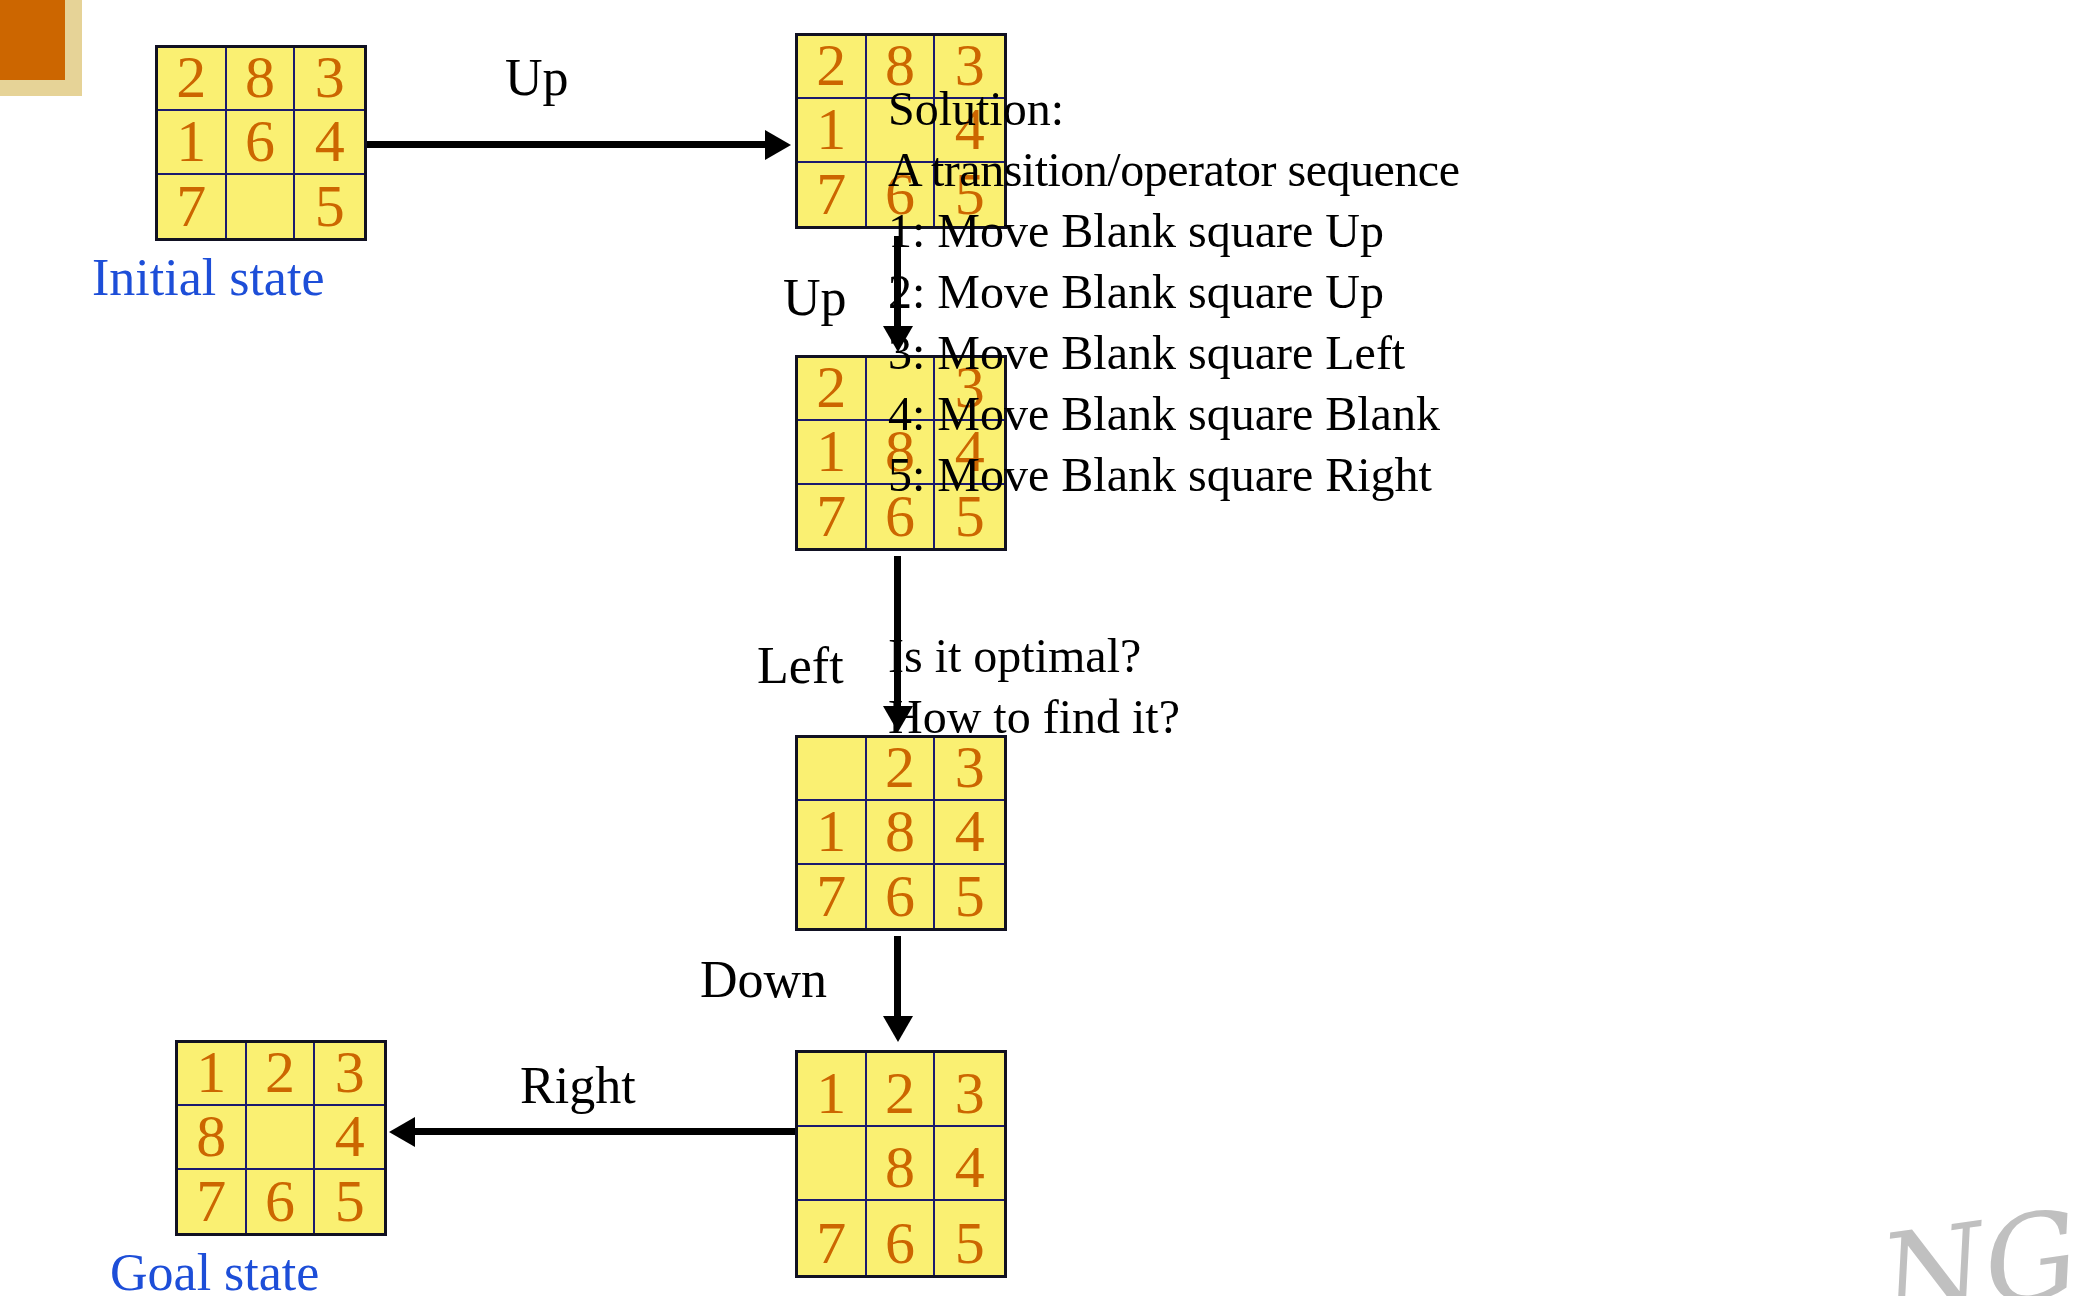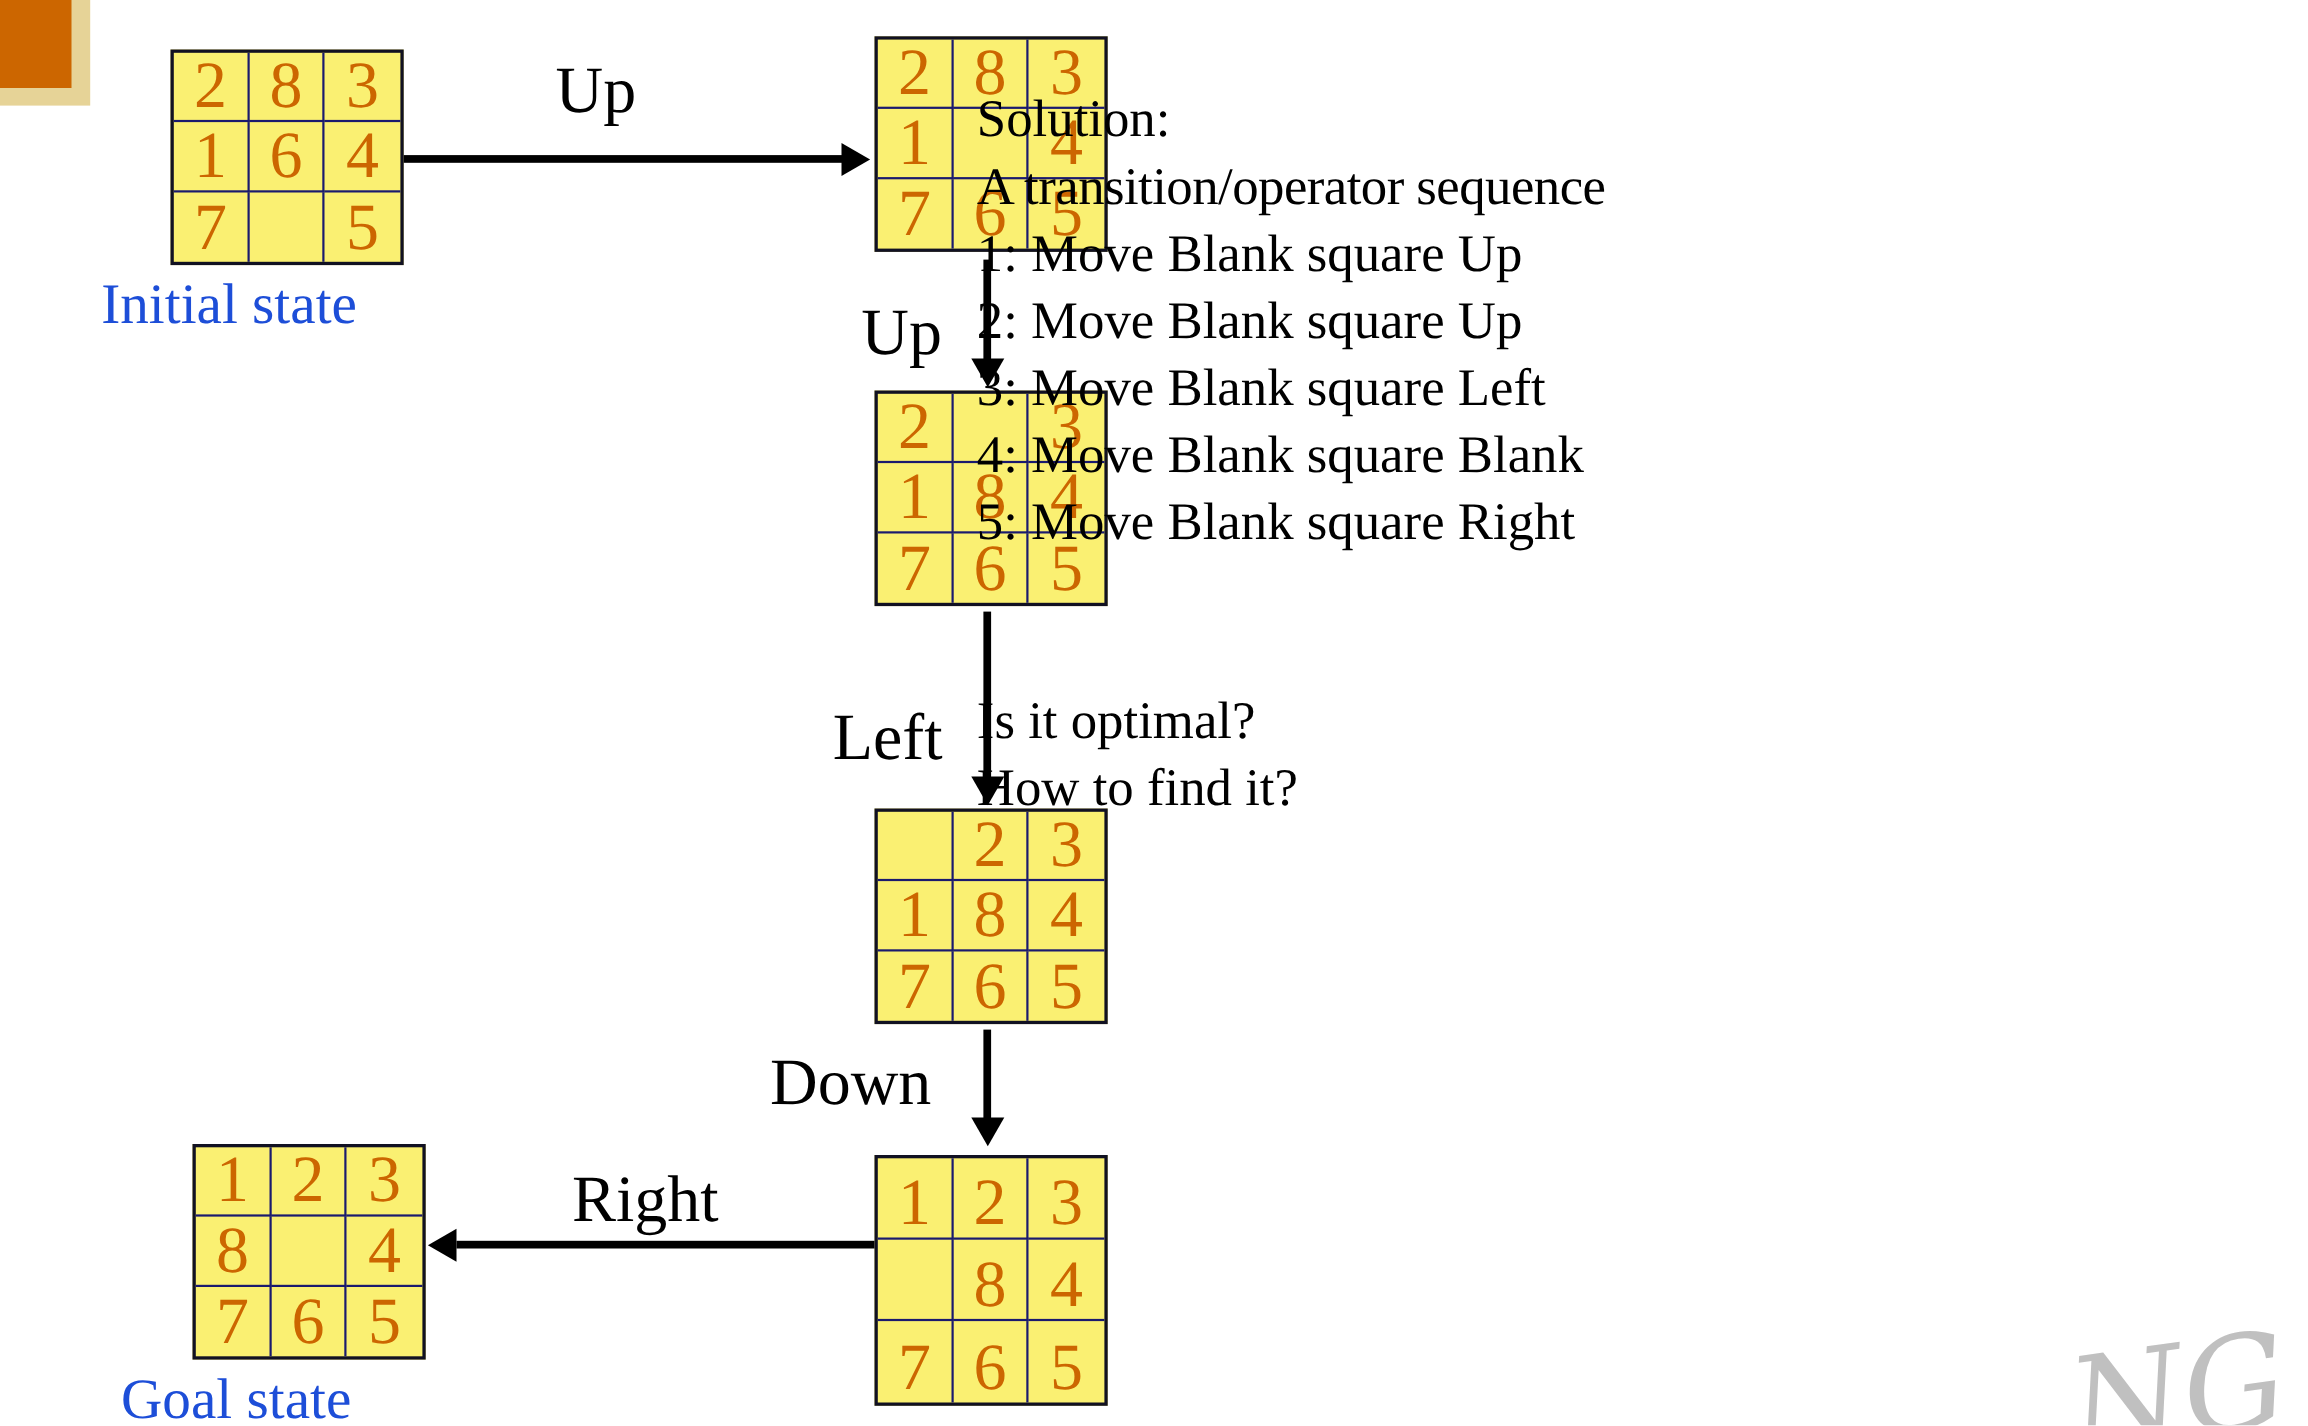--- a/index.html
+++ b/index.html
@@ -77,21 +77,21 @@
     position: absolute;
     font-size: 52px;
     color: #1d4ed8;
     white-space: nowrap;
   }
   #label-initial { left: 92px;  top: 248px; }
   #label-goal    { left: 110px; top: 1243px; }
 
   .op-label {
     position: absolute;
-    font-size: 60px;
+    font-size: 52px;
     color: #000000;
     white-space: nowrap;
   }
   #op-up1   { left: 505px; top: 48px; }
   #op-up2   { left: 783px; top: 268px; }
   #op-left  { left: 757px; top: 636px; }
   #op-down  { left: 700px; top: 950px; }
   #op-right { left: 508px; top: 1056px; margin-left: 12px; }
 
   

